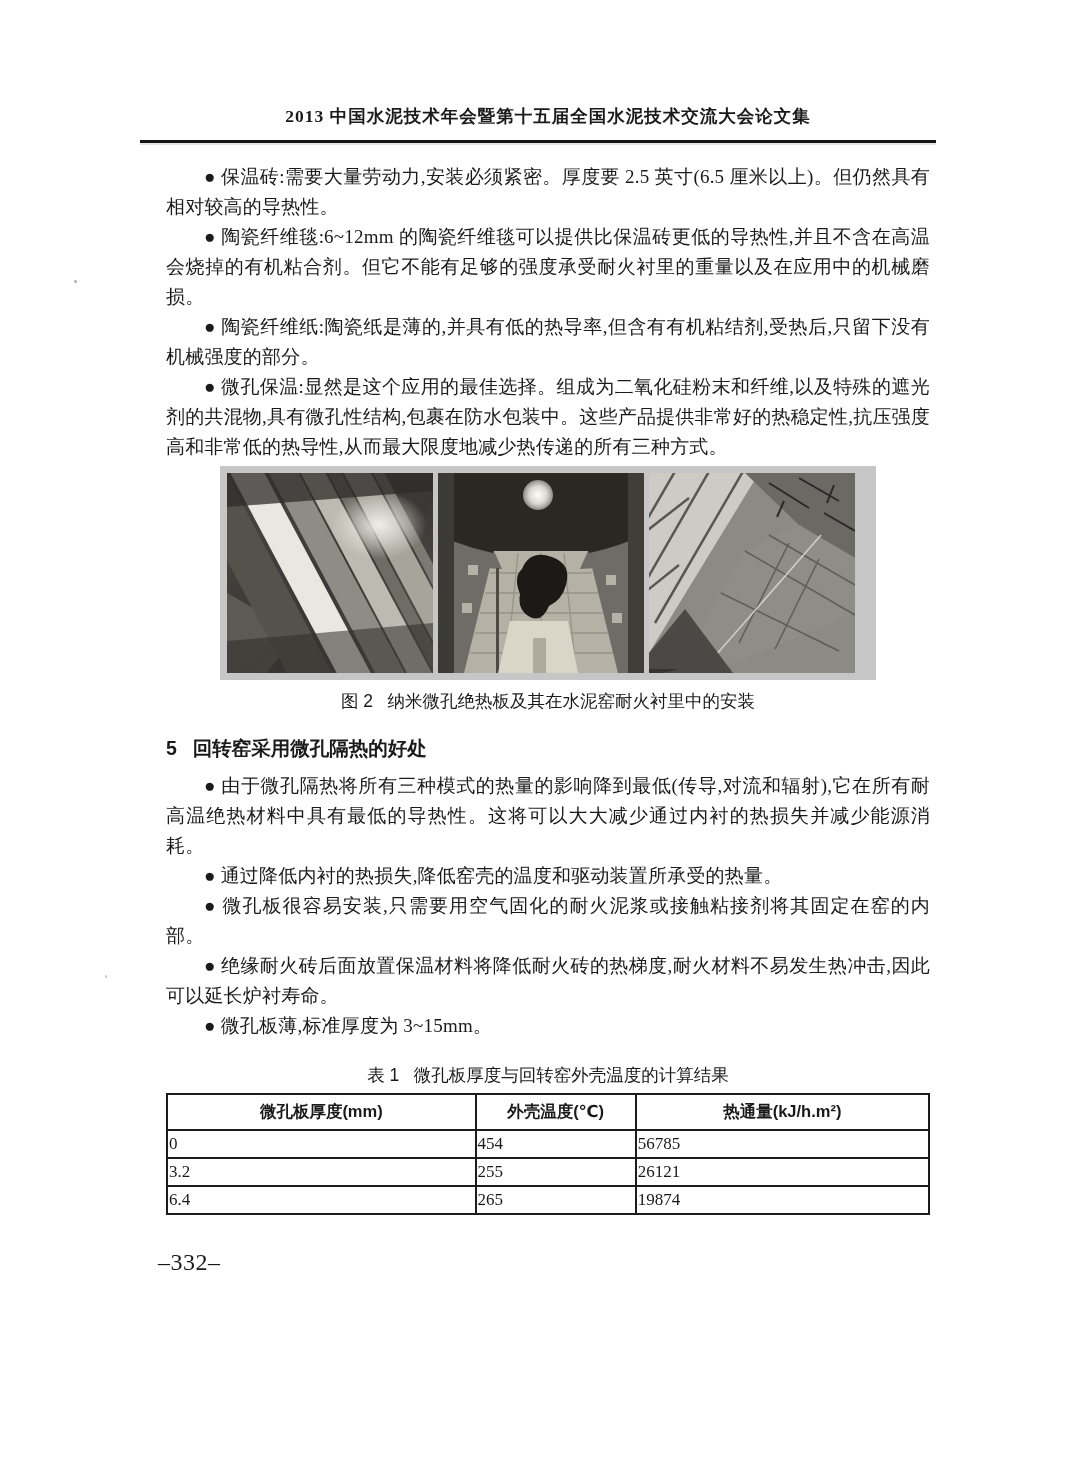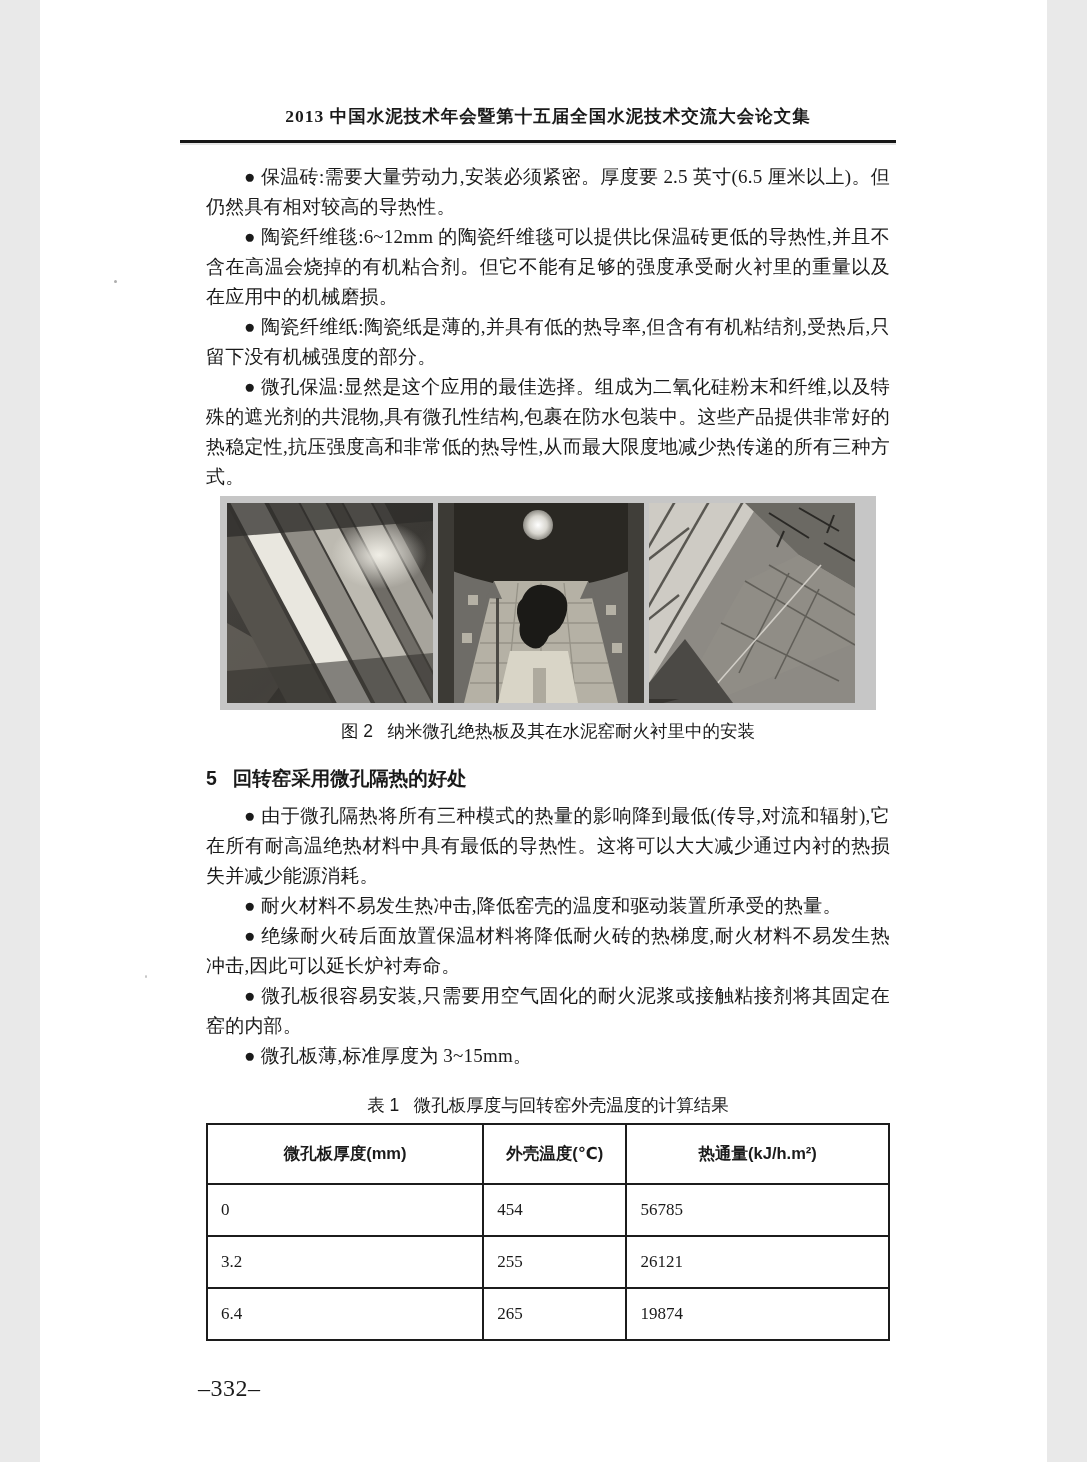--- a/index.html
+++ b/index.html
@@ -1,18 +1,18 @@
 <!DOCTYPE html>
 <html><head>
 <meta charset="utf-8">
 <style>
   html,body{margin:0;padding:0;background:#e9e9e9;}
   .page{
     position:relative;
-    width:1007px;height:1462px;
+    width:1087px;height:1462px;
     margin:0 auto;
     background:#ffffff;
     color:#1a1a1a;
     font-family:"Liberation Serif","DejaVu Serif",serif;
     overflow:hidden;
     box-sizing:border-box;
   }
   .content{
     box-sizing:border-box;
     padding:104px 157px 0 166px;
@@ -75,21 +75,21 @@
     white-space:pre-wrap;
   }
   table.results{
     width:100%;
     margin-top:6px;
     border-collapse:collapse;
     table-layout:fixed;
   }
   table.results th, table.results td{
     border:2px solid #1c1c1c;
-    padding:13px;
+    padding:1px;
   }
   table.results th{
     height:32px;
     font-family:"Liberation Sans","DejaVu Sans",sans-serif;
     font-weight:bold;
     font-size:16.5px;
   }
   table.results td{
     height:24px;
     font-size:17px;
@@ -219,23 +219,23 @@
         <polygon points="0,180 36,136 84,200 0,200" fill="#4b4945"></polygon>
         <polygon points="0,196 30,196 14,200 0,200" fill="#35332f"></polygon>
       </svg>
     </div>
 
     <div class="figure-caption">图 2   纳米微孔绝热板及其在水泥窑耐火衬里中的安装</div>
 
     <h2 class="section-heading"><span class="sec-num">5</span><span>回转窑采用微孔隔热的好处</span></h2>
 
     <p class="body-par bullets-start">● 由于微孔隔热将所有三种模式的热量的影响降到最低(传导,对流和辐射),它在所有耐高温绝热材料中具有最低的导热性。这将可以大大减少通过内衬的热损失并减少能源消耗。</p>
-    <p class="body-par">● 耐火材料不易发生热冲击,降低窑壳的温度和驱动装置所承受的热量。</p>
+    <p class="body-par">● 通过降低内衬的热损失,降低窑壳的温度和驱动装置所承受的热量。</p>
+    <p class="body-par">● 微孔板很容易安装,只需要用空气固化的耐火泥浆或接触粘接剂将其固定在窑的内部。</p>
     <p class="body-par">● 绝缘耐火砖后面放置保温材料将降低耐火砖的热梯度,耐火材料不易发生热冲击,因此可以延长炉衬寿命。</p>
-    <p class="body-par">● 微孔板很容易安装,只需要用空气固化的耐火泥浆或接触粘接剂将其固定在窑的内部。</p>
     <p class="body-par">● 微孔板薄,标准厚度为 3~15mm。</p>
 
     <div class="table-title">表 1   微孔板厚度与回转窑外壳温度的计算结果</div>
 
     <table class="results">
       <colgroup>
           <col class="c1">
           <col class="c2">
           <col class="c3">
         </colgroup>

